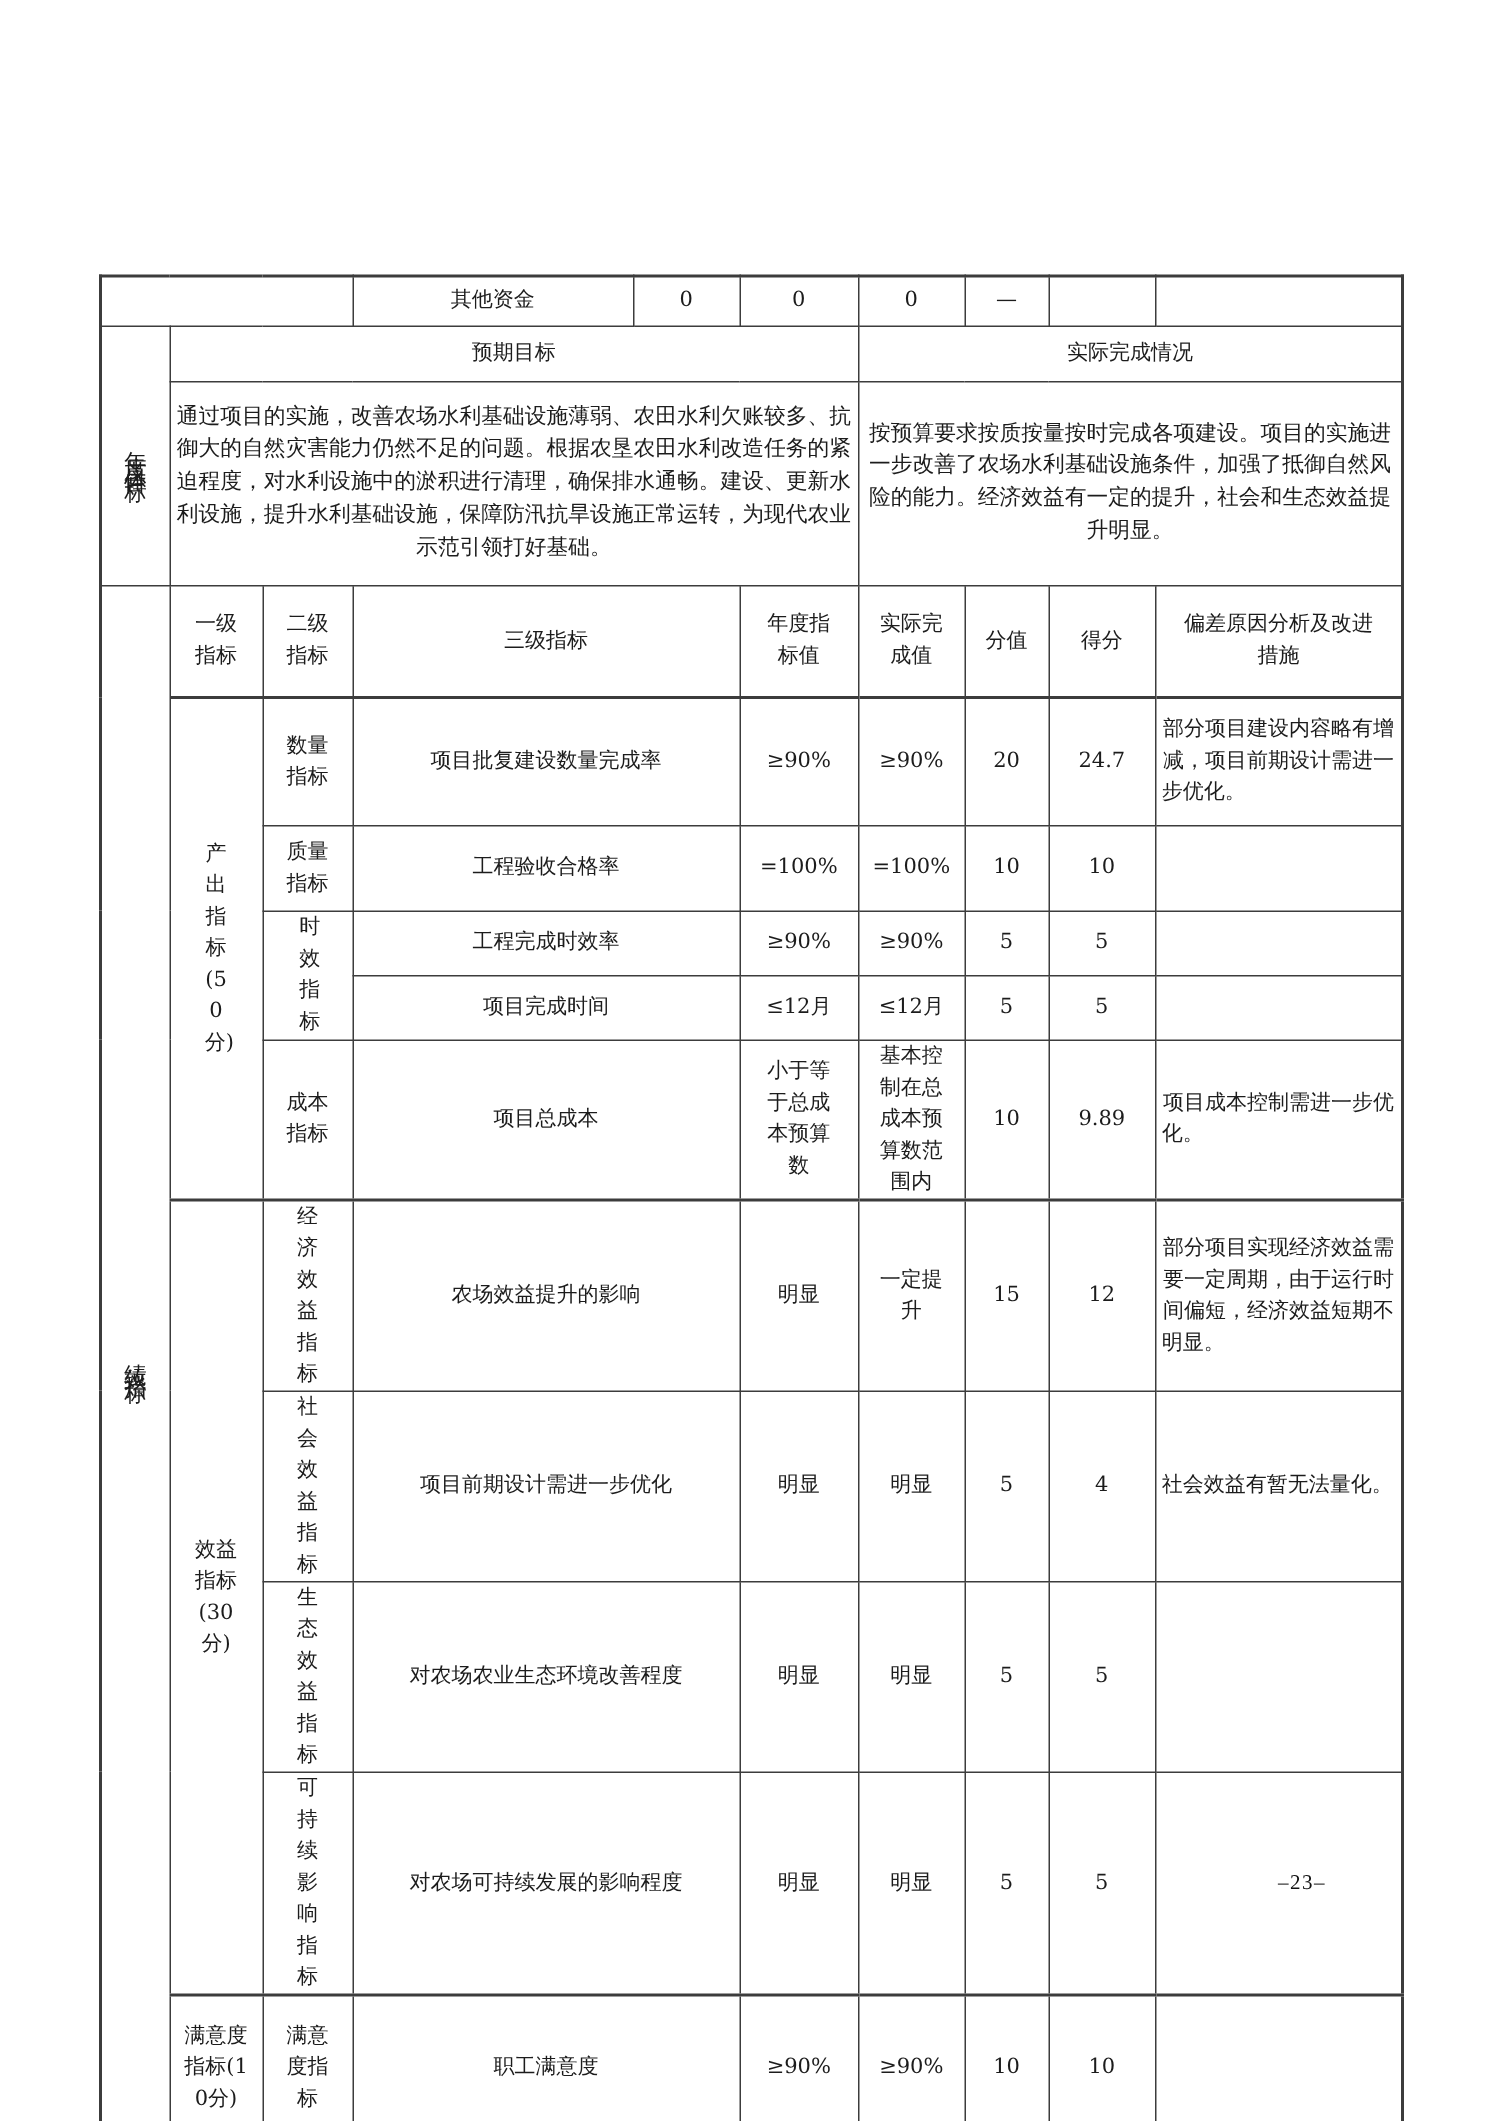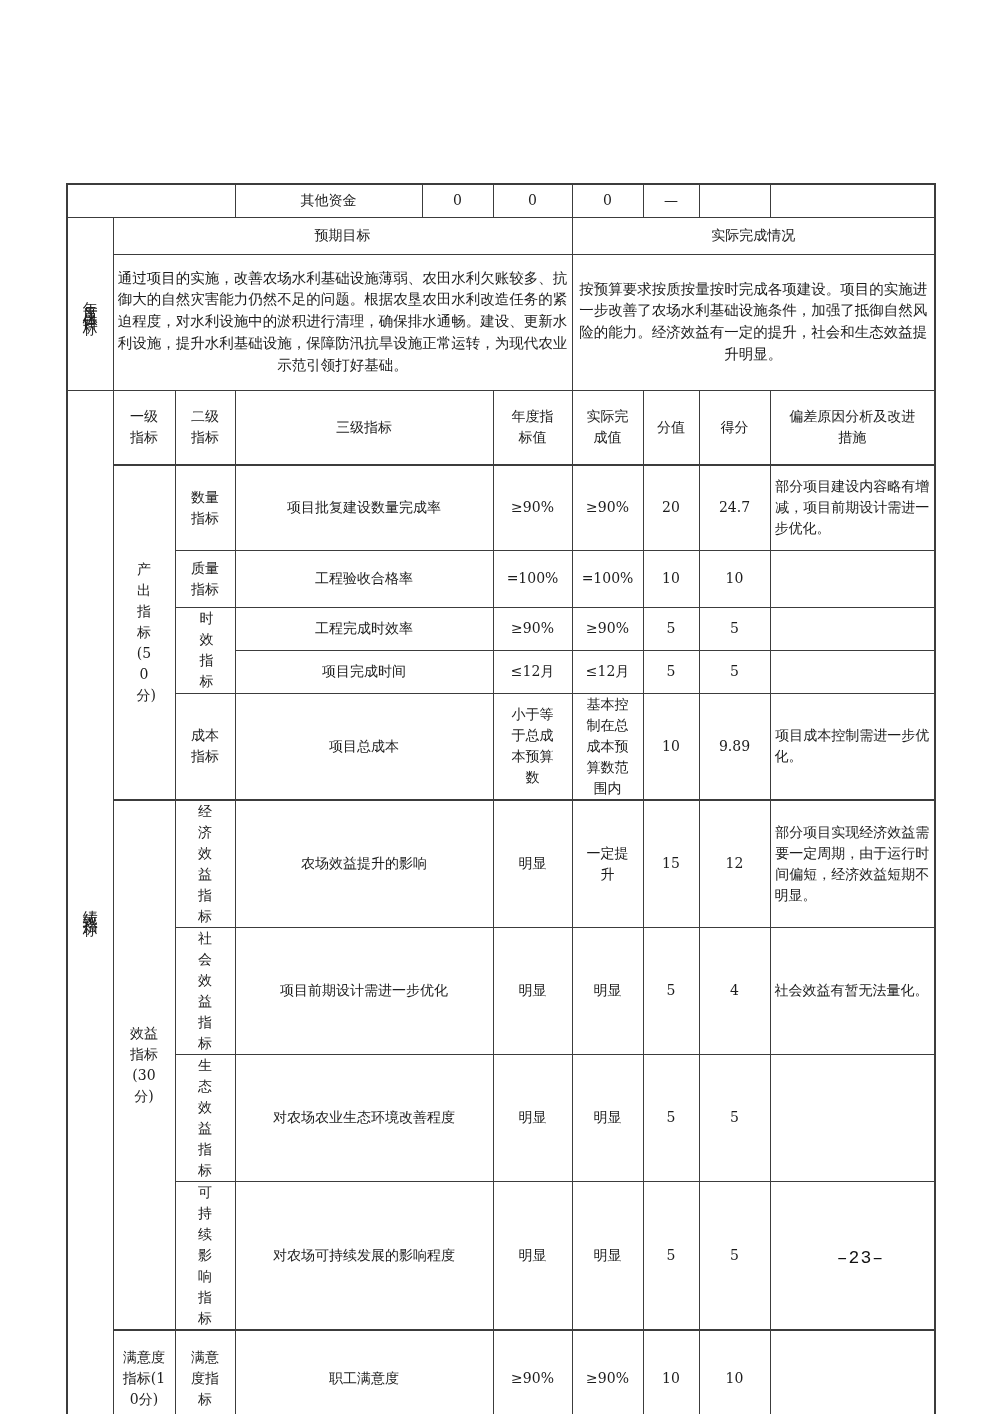--- a/index.html
+++ b/index.html
@@ -55,24 +55,24 @@
     display:inline-block;
     letter-spacing:4px;
     font-size:15px;
     line-height:1.2;
   }
   .hdr{line-height:1.7;}
   .page-number{
     position:absolute;
     top:1248px;
     right:116px;
-    font-size:18px;
+    font-size:14px;
     letter-spacing:1px;
     color:#111;
-    font-family:Liberation Mono, monospace;
+    font-family:Liberation Serif, serif;
   }
 </style>
 </head>
 <body>
 
 <div class="page">
 
   <table class="doc">
     <colgroup>
       <col style="width:46px">

